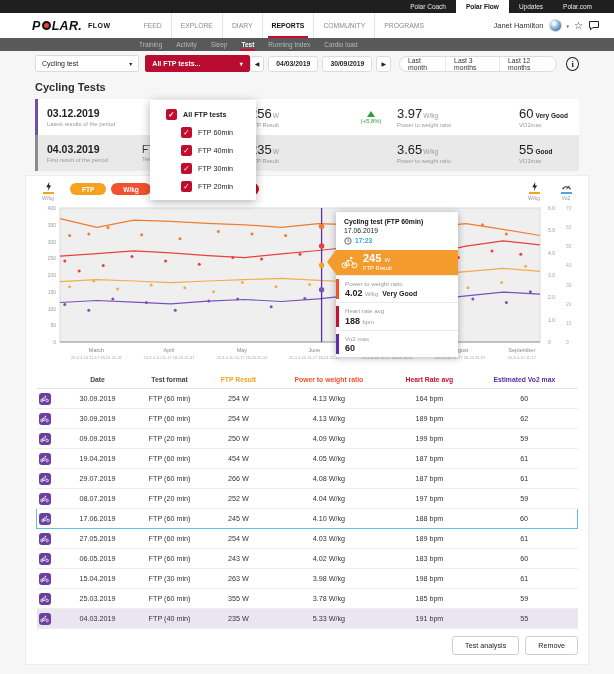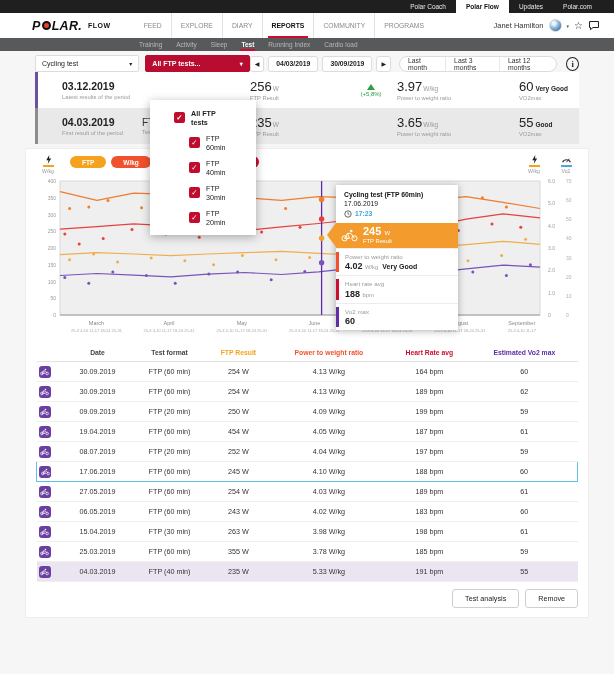--- a/index.html
+++ b/index.html
@@ -63,21 +63,21 @@
   .range-item { font-size:6.8px; color:#333; padding:0 8px; display:flex; align-items:center;
                 border-left:1px solid #e8e8e8; cursor:pointer; }
   .range-item:first-child { border-left:none; }
   .info-btn { width:14px; height:14px; border-radius:50%; border:1.4px solid #222; margin-left:5px;
               font-family:"Liberation Serif", serif; font-weight:bold; font-size:8.5px;
               display:flex; align-items:center; justify-content:center; cursor:pointer; }
   .section-title { font-size:11px; font-weight:bold; color:#2e2e2e; margin:9px 0 6px; }
 
   
   .summary-row { display:flex; align-items:center; height:36px; border-left:3px solid #999; background:#fff; }
-  .sum-date { width:104px; padding-left:24px; }
+  .sum-date { width:104px; padding-left:9px; }
   .sum-main { font-size:10.5px; font-weight:bold; color:#222; }
   .sum-label { font-size:5.8px; color:#9a9a9a; margin-top:1.5px; }
   .sum-format { width:108px; }
   .sum-fmt-main { font-size:10px; color:#333; }
   .sum-ftp { width:95px; }
   .sum-num { font-size:13px; color:#222; }
   .sum-num .unit { font-size:6.5px; color:#9a9a9a; margin-left:1px; }
   .sum-change { width:52px; text-align:center; }
   .tri-up { width:0; height:0; border-left:4.5px solid transparent; border-right:4.5px solid transparent;
             border-bottom:6.5px solid #2f9e44; margin:0 auto 1px; }
@@ -134,21 +134,21 @@
   tr.selected td:first-child { border-left:1.5px solid #5fc0ea; }
   tr.selected td:last-child { border-right:1.5px solid #5fc0ea; }
   tr.lastrow td { background:#eae5f1; }
 
   .actions { display:flex; justify-content:flex-end; gap:6px; padding:7px 0 1px; }
   .action-btn { background:#fff; border:1px solid #cfcfcf; border-radius:3px; font-size:7.2px;
                 color:#222; padding:4px 12px; cursor:pointer; font-family:"Liberation Sans",sans-serif; }
 
   
   .filter-menu { position:absolute; left:150px; top:100px; width:106px; background:#fff; z-index:30;
-                 box-shadow:0 2px 9px rgba(0,0,0,.3); padding:5px 12px; }
+                 box-shadow:0 2px 9px rgba(0,0,0,.3); padding:5px 4px; }
   .fm-item { display:flex; align-items:center; gap:6px; padding:3.5px 10px 3.5px 12px; font-size:7.2px; cursor:pointer; }
   .fm-item.bold { font-weight:bold; }
   .fm-item.indent { padding-left:27px; }
   .checkbox { width:11px; height:11px; min-width:11px; background:#c00d2e; border-radius:2px; color:#fff;
               display:flex; align-items:center; justify-content:center; font-size:7.5px; }
   .checkbox::after { content:"\2713"; }
 </style>
 </head>
 <body>
 
@@ -219,20 +219,21 @@
           </div>
         <div class="range-group" id="rangeGroup">
             <div class="range-item">Last month</div>
             <div class="range-item">Last 3 months</div>
             <div class="range-item">Last 12 months</div>
           </div>
         <div class="info-btn">i</div>
       </div>
     </div>
 
+    <h2 class="section-title">Cycling Tests</h2>
 
     <div id="summaryRows">
         <div class="summary-row" style="border-left-color: rgb(107, 82, 160); background: rgb(255, 255, 255);">
           <div class="sum-date">
             <div class="sum-main">03.12.2019</div>
             <div class="sum-label">Latest results of the period</div>
           </div>
           <div class="sum-format"></div>
           <div class="sum-ftp">
             <div class="sum-num">256<span class="unit">W</span></div>
@@ -562,20 +563,40 @@
                   <svg width="9" height="8" viewBox="0 0 24 18">
                     <g fill="none" stroke="#fff" stroke-width="1.8">
                       <circle cx="5" cy="13" r="3.6"></circle>
                       <circle cx="19" cy="13" r="3.6"></circle>
                       <path d="M5 13 L9 6 H14 L19 13 M9 6 L12 13 H5"></path>
                     </g>
                     <circle cx="14.5" cy="2.6" r="2" fill="#fff"></circle>
                   </svg>
                 </div>
               </td>
+              <td class="date-cell">29.07.2019</td>
+              <td>FTP (60 min)</td>
+              <td>266 W</td>
+              <td>4.08 W/kg</td>
+              <td>187 bpm</td>
+              <td>61</td>
+            </tr>
+            <tr>
+              <td class="icon-cell">
+                <div class="sport-icon">
+                  <svg width="9" height="8" viewBox="0 0 24 18">
+                    <g fill="none" stroke="#fff" stroke-width="1.8">
+                      <circle cx="5" cy="13" r="3.6"></circle>
+                      <circle cx="19" cy="13" r="3.6"></circle>
+                      <path d="M5 13 L9 6 H14 L19 13 M9 6 L12 13 H5"></path>
+                    </g>
+                    <circle cx="14.5" cy="2.6" r="2" fill="#fff"></circle>
+                  </svg>
+                </div>
+              </td>
               <td class="date-cell">08.07.2019</td>
               <td>FTP (20 min)</td>
               <td>252 W</td>
               <td>4.04 W/kg</td>
               <td>197 bpm</td>
               <td>59</td>
             </tr>
             <tr class="selected">
               <td class="icon-cell">
                 <div class="sport-icon">

